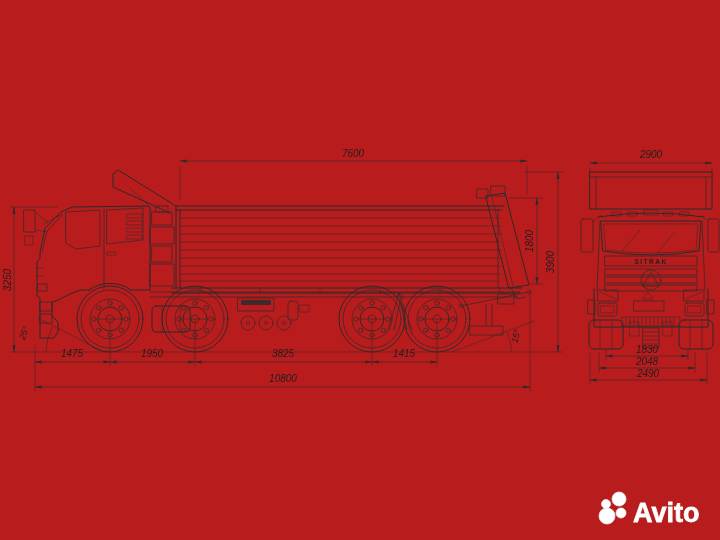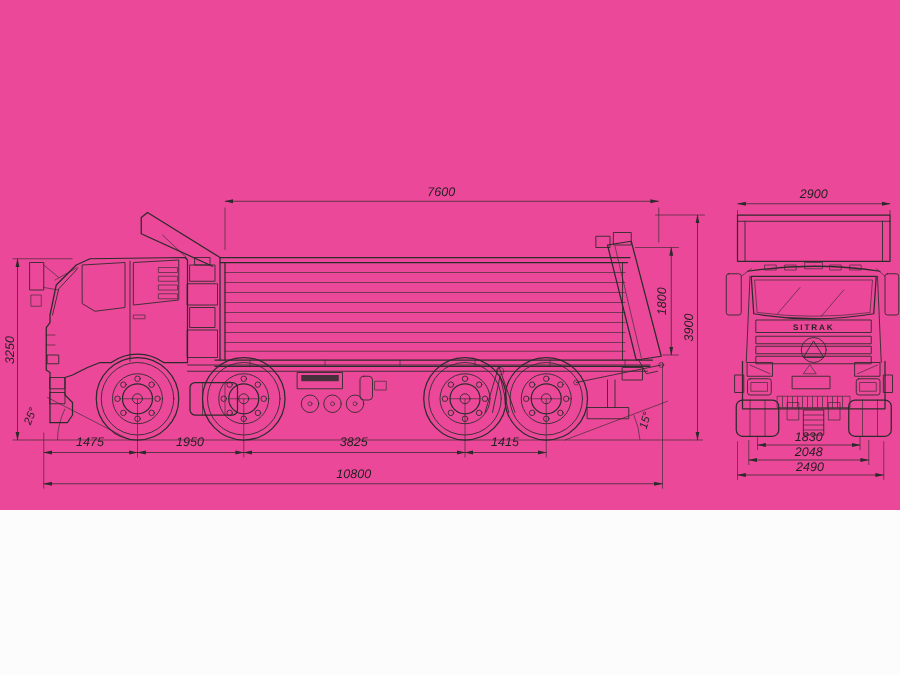--- a/index.html
+++ b/index.html
@@ -1,16 +1,16 @@
 <!DOCTYPE html>
 <html><head>
 <meta charset="utf-8">
 <style>
   html,body{margin:0;padding:0;background:#fcfcfc;}
-  #stage{position:relative;width:720px;height:408px;background:#ec4899;overflow:hidden;
+  #stage{position:relative;width:720px;height:540px;background:#b91c1c;overflow:hidden;
          font-family:"Liberation Sans",sans-serif;}
   svg{display:block;}
   .ln{fill:none;stroke:#2b2b2b;stroke-width:1;stroke-linecap:round;stroke-linejoin:round;}
   .t{stroke-width:0.7;}
   .tt{stroke-width:0.5;}
   .dark{fill:#2b2b2b;stroke:none;opacity:.85;}
   .dl{fill:none;stroke:#2b2b2b;stroke-width:0.6;marker-start:url(#arr);marker-end:url(#arr);}
   .el{fill:none;stroke:#2b2b2b;stroke-width:0.5;}
   text.dim{font-family:"Liberation Sans",sans-serif;font-style:italic;font-size:10px;fill:#1f1f1f;}
   text.ang{font-family:"Liberation Sans",sans-serif;font-style:italic;font-size:9px;fill:#1f1f1f;}

